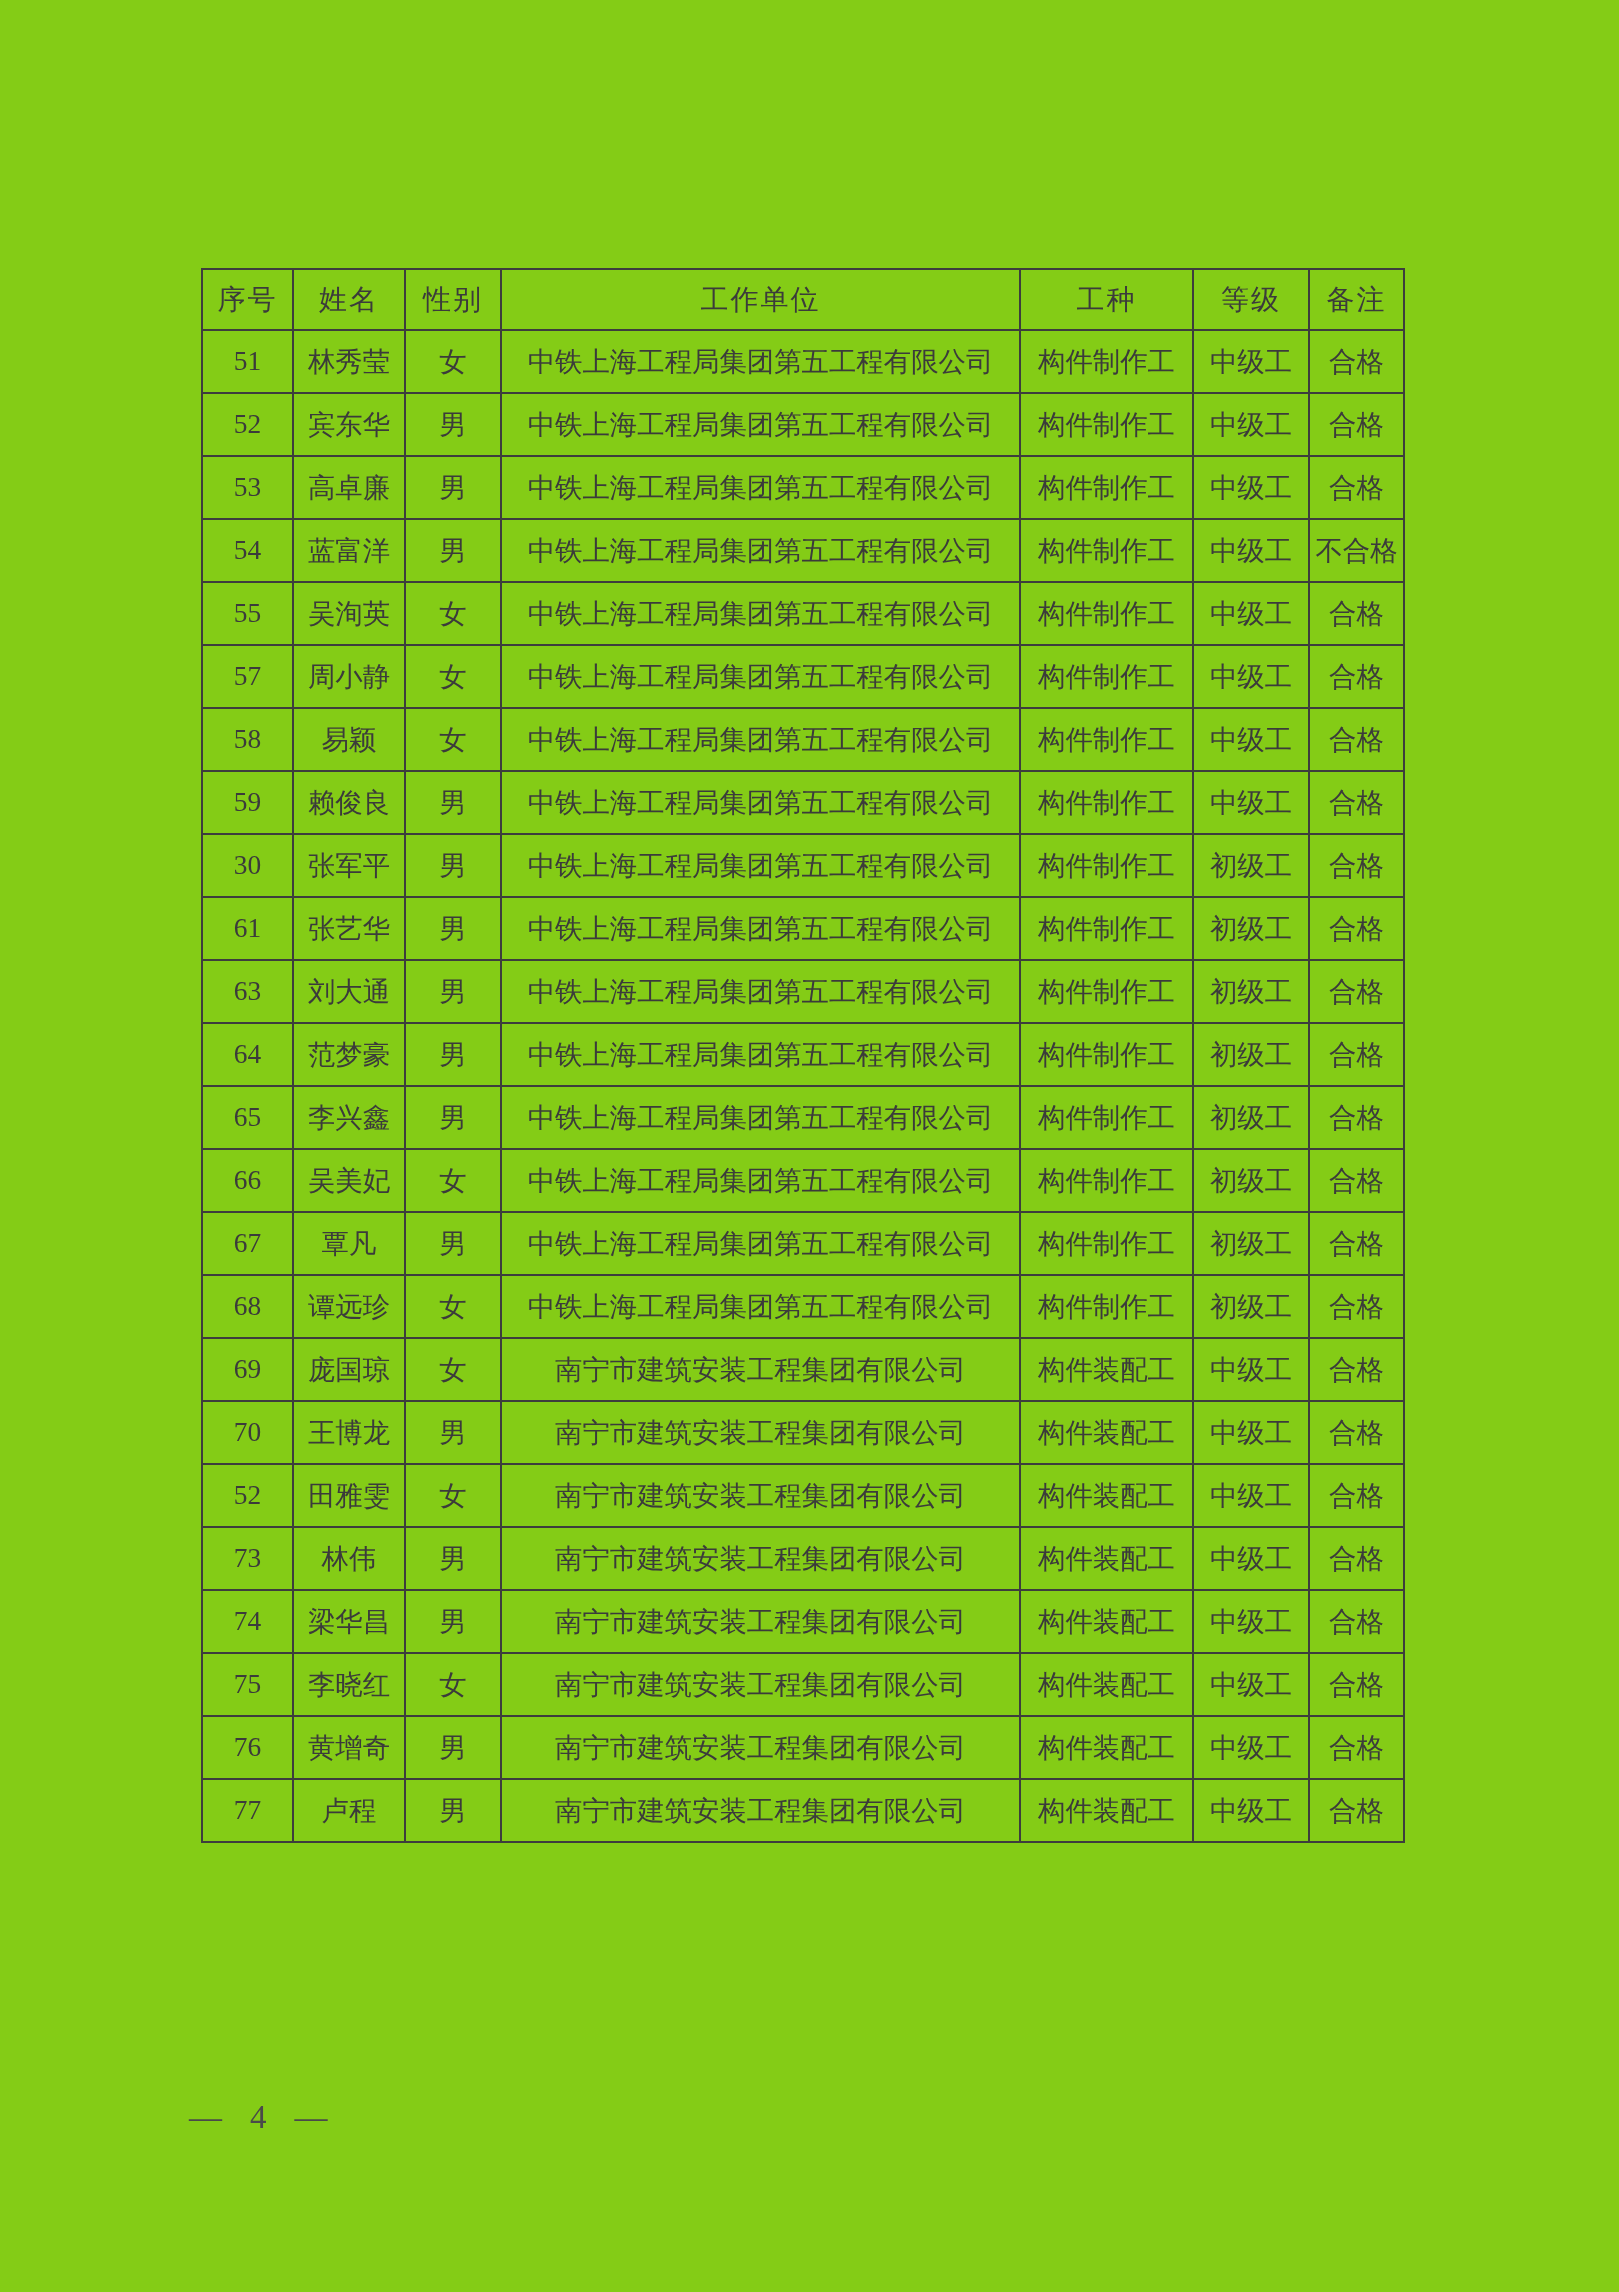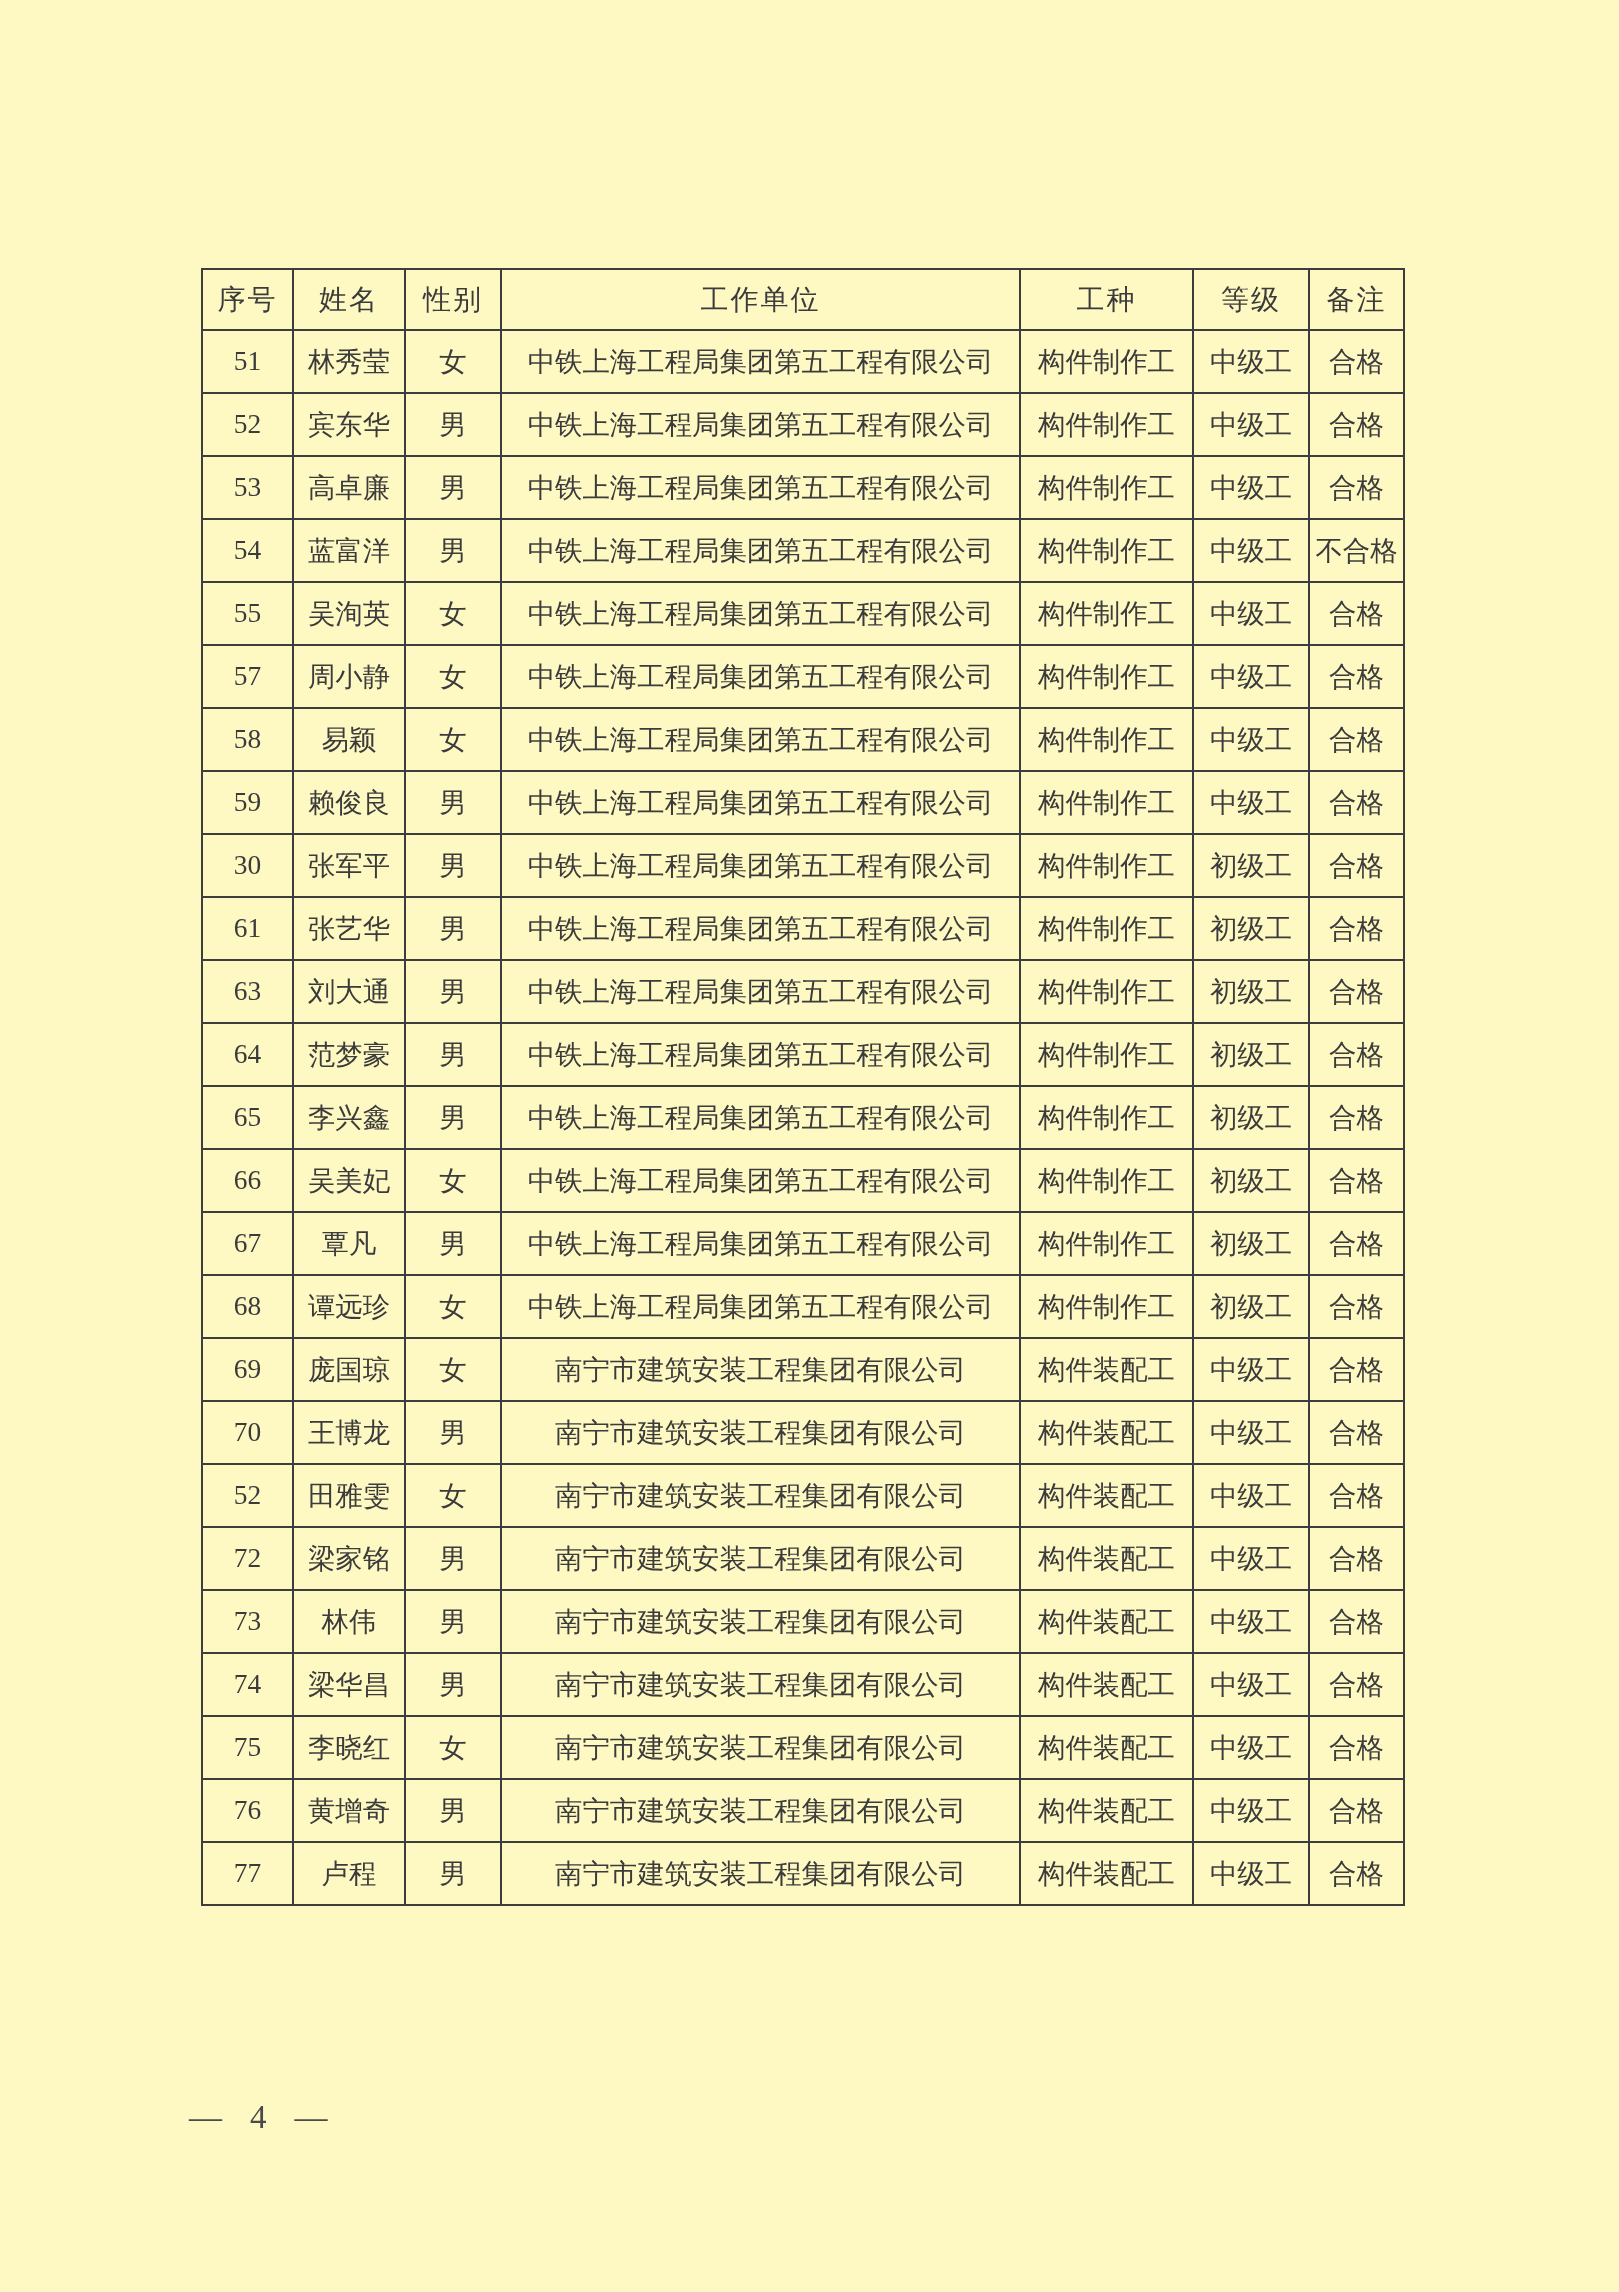--- a/index.html
+++ b/index.html
@@ -4,21 +4,21 @@
 <style>
   html, body {
     margin: 0;
     padding: 0;
     background: #ffffff;
   }
   .page {
     position: relative;
     width: 1619px;
     height: 2293px;
-    background: #fef9c3;
+    background: #84cc16;
     font-family: "Liberation Serif", "DejaVu Serif", serif;
     color: #3b3b3b;
     overflow: hidden;
   }
   table.roster {
     position: absolute;
     left: 201px;
     top: 268px;
     width: 1202px;
     border-collapse: collapse;
@@ -251,29 +251,20 @@
         <tr>
           <td>52</td>
           <td>田雅雯</td>
           <td>女</td>
           <td>南宁市建筑安装工程集团有限公司</td>
           <td>构件装配工</td>
           <td>中级工</td>
           <td>合格</td>
         </tr>
         <tr>
-          <td>72</td>
-          <td>梁家铭</td>
-          <td>男</td>
-          <td>南宁市建筑安装工程集团有限公司</td>
-          <td>构件装配工</td>
-          <td>中级工</td>
-          <td>合格</td>
-        </tr>
-        <tr>
           <td>73</td>
           <td>林伟</td>
           <td>男</td>
           <td>南宁市建筑安装工程集团有限公司</td>
           <td>构件装配工</td>
           <td>中级工</td>
           <td>合格</td>
         </tr>
         <tr>
           <td>74</td>

